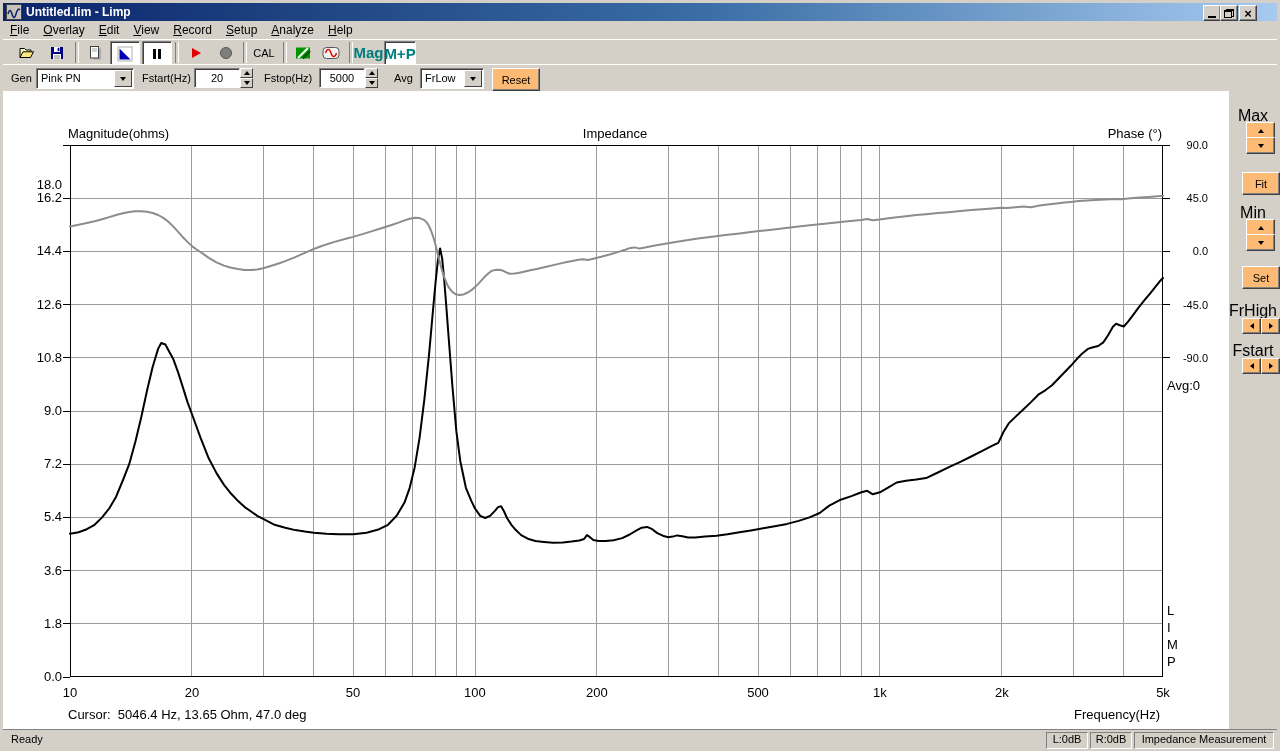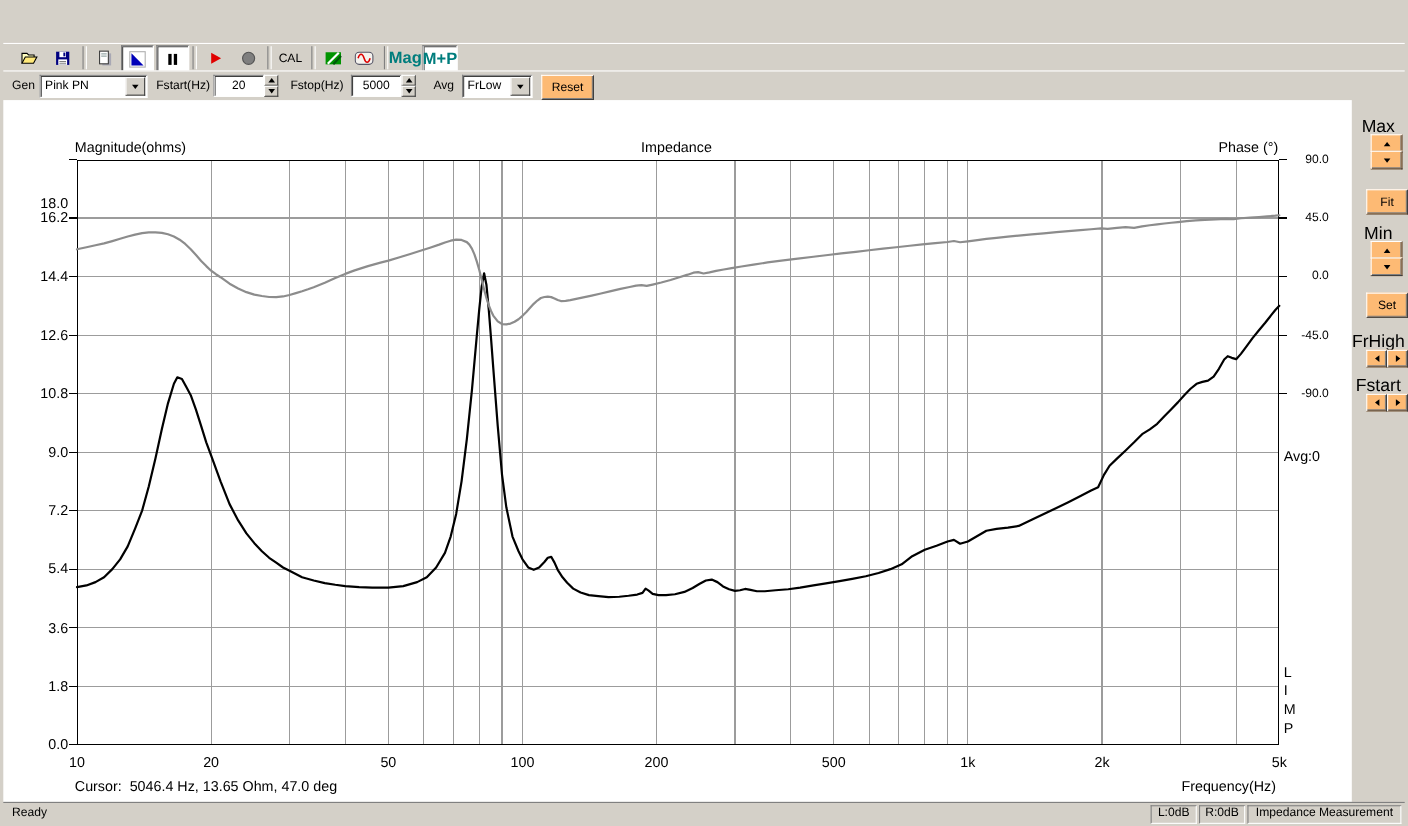--- a/index.html
+++ b/index.html
@@ -69,21 +69,51 @@
   #statusbar{position:absolute;left:3px;top:729px;width:1274px;height:19px;background:#d4d0c8;
     border-top:1px solid #808080;font-size:11px;}
   .status-panel{position:absolute;top:2px;height:17px;box-sizing:border-box;
     border:1px solid;border-color:#808080 #fff #fff #808080;text-align:center;line-height:13px;}
 </style>
 </head>
 <body>
 
 <div id="window">
 
-
+  <div id="titlebar">
+    <div id="app-icon">
+      <svg width="14" height="14" viewBox="0 0 14 14">
+        <path d="M1 9 q2 -7 4 0 t4 0 t4 -4" fill="none" stroke="#0a246a" stroke-width="1.5"></path>
+      </svg>
+    </div>
+    <span id="title-text">Untitled.lim - Limp</span>
+    <div class="winbtn" id="btn-min">
+        <div class="min-glyph"></div>
+      </div>
+    <div class="winbtn" id="btn-restore">
+      <div class="restore-glyph">
+          <div class="r1"></div>
+          <div class="r2"></div>
+        </div>
+    </div>
+    <div class="winbtn" id="btn-close">
+        <span class="close-glyph">×</span>
+      </div>
+  </div>
+
+  <div id="menubar">
+      <div class="menu-item"><u>F</u>ile</div>
+      <div class="menu-item"><u>O</u>verlay</div>
+      <div class="menu-item"><u>E</u>dit</div>
+      <div class="menu-item"><u>V</u>iew</div>
+      <div class="menu-item"><u>R</u>ecord</div>
+      <div class="menu-item"><u>S</u>etup</div>
+      <div class="menu-item"><u>A</u>nalyze</div>
+      <div class="menu-item"><u>H</u>elp</div>
+    </div>
 
   <div id="toolbar1">
     <div class="tbtn" style="left:10px">
       <svg width="17" height="16" viewBox="0 0 16 16">
         <path d="M1.5 12.5 L1.5 3.5 L6 3.5 L7.5 5 L12.5 5 L12.5 7" fill="#ffffc0" stroke="#000" stroke-width="1"></path>
         <path d="M1.5 12.5 L4.5 6.8 L15 6.8 L12 12.5 Z" fill="#ffe97a" stroke="#000" stroke-width="1"></path>
       </svg>
     </div>
     <div class="tbtn" style="left:40px">
       <svg width="16" height="16" viewBox="0 0 16 16">
@@ -247,21 +277,21 @@
       <line class="tick" x1="1093" y1="159.6" x2="1100" y2="159.6"></line>
       <line class="tick" x1="1093" y1="212.8" x2="1100" y2="212.8"></line>
       <rect class="frame" x="0.5" y="0.5" width="1092" height="531"></rect>
       <polyline points="0.0,388.7 8.6,387.2 16.8,384.2 24.6,379.8 32.1,372.4 39.2,363.5 46.1,351.7 52.8,335.5 59.2,319.2 65.3,297.0 71.3,271.9 77.1,245.3 82.7,221.7 88.1,203.9 91.2,198.0 95.4,199.5 99.4,206.9 103.4,214.3 108.2,227.6 112.9,242.4 117.5,257.1 121.9,269.0 130.5,292.6 138.7,313.3 146.5,328.1 154.0,339.9 161.2,348.8 168.1,356.1 174.7,362.1 181.1,366.5 187.3,370.9 193.2,373.9 204.6,379.8 215.2,382.7 225.3,385.1 234.8,386.6 243.8,387.8 256.5,388.7 268.4,389.2 283.1,389.2 296.6,387.8 309.2,384.2 318.0,379.8 326.5,370.9 334.5,357.6 339.7,342.8 344.7,322.2 349.6,292.6 354.4,254.2 359.0,209.8 363.5,159.6 365.7,136.0 367.9,115.3 370.1,103.4 372.2,113.8 374.3,136.0 376.4,162.6 378.4,189.2 382.5,242.4 386.4,286.7 390.3,316.2 395.9,342.8 401.4,356.1 405.0,363.5 410.2,370.9 415.2,373.0 420.1,370.9 424.9,365.9 428.0,362.1 431.1,361.2 434.1,366.5 437.0,373.0 441.4,379.8 445.6,384.8 451.1,390.1 457.8,393.7 465.4,396.0 473.9,396.9 483.2,397.8 493.0,397.5 501.4,396.6 509.3,395.5 514.1,394.0 516.9,390.1 519.7,391.9 523.3,394.9 528.6,396.0 535.5,396.0 543.6,395.2 552.2,393.1 559.7,389.5 566.1,385.7 571.7,382.7 577.0,381.9 582.2,384.2 587.3,388.1 592.8,390.7 598.2,392.2 602.8,391.6 607.3,390.4 612.3,391.3 618.1,392.5 625.3,392.5 635.1,391.6 646.6,390.7 657.4,389.2 669.5,387.2 680.9,385.4 693.2,383.3 704.8,381.3 717.1,378.9 728.7,375.9 739.5,372.4 749.7,368.0 759.3,360.6 770.7,354.7 781.4,351.1 791.4,347.3 797.2,345.8 802.8,349.3 809.9,347.3 818.5,342.3 826.7,337.5 836.0,335.8 846.3,334.6 856.1,333.1 867.9,327.5 878.9,322.2 890.4,316.8 901.2,311.5 912.3,305.9 921.9,300.9 928.3,297.9 933.6,286.7 938.7,278.4 945.4,271.9 953.3,264.5 961.0,257.1 968.3,249.7 975.3,245.3 982.0,240.3 988.5,233.5 994.8,227.0 1000.8,220.8 1006.6,214.3 1012.3,208.4 1017.8,203.9 1023.1,202.2 1028.2,201.0 1033.3,197.4 1038.1,190.3 1042.9,181.8 1046.1,178.8 1049.8,180.3 1053.8,181.5 1058.1,176.7 1063.2,169.9 1068.5,162.6 1074.5,155.2 1080.2,148.4 1085.8,141.3 1089.4,136.8 1093.0,133.0" fill="none" stroke="#000000" stroke-width="2" stroke-linejoin="round" stroke-linecap="round"></polyline>
       <polyline points="0.0,81.6 8.6,79.8 16.8,78.0 24.6,76.3 32.1,74.2 39.2,72.1 46.1,70.0 52.8,68.3 59.2,67.0 65.3,66.3 71.3,66.2 77.1,66.7 82.7,68.0 88.1,70.0 93.3,72.9 98.4,76.8 103.4,81.6 108.2,86.9 112.9,92.2 117.5,96.9 121.9,101.1 126.3,104.3 130.5,107.0 134.6,109.9 138.7,112.9 146.5,117.3 154.0,120.6 161.2,122.8 168.1,124.1 174.7,125.0 181.1,125.1 187.3,124.5 193.2,123.2 199.0,121.5 204.6,119.8 210.0,118.0 215.2,116.1 225.3,112.1 234.8,107.8 243.8,104.0 252.4,100.8 264.5,96.9 275.9,93.8 283.1,91.9 293.3,88.9 303.0,85.9 312.2,83.0 320.9,80.2 329.2,77.4 334.5,75.4 339.7,73.8 344.7,72.8 349.6,73.1 354.4,75.1 356.7,77.4 359.0,81.0 361.3,86.3 363.5,92.8 365.7,100.5 367.9,109.4 370.1,118.2 372.2,125.9 374.3,132.4 376.4,137.7 378.4,141.9 382.5,147.2 386.4,149.6 390.3,149.9 394.1,149.2 397.8,147.5 401.4,145.2 405.0,142.1 408.5,138.6 411.9,134.8 415.2,131.2 418.5,128.2 421.7,125.9 424.9,125.0 428.0,124.7 431.1,125.1 434.1,126.3 437.0,127.7 439.9,128.7 444.2,128.6 448.4,127.9 453.8,126.7 460.3,125.3 467.9,123.7 476.3,121.8 485.4,119.6 494.1,117.6 502.4,115.9 508.3,114.7 513.2,114.2 517.9,114.9 523.3,113.7 531.2,111.8 539.6,109.5 547.6,107.1 555.2,104.7 560.4,102.9 564.7,102.4 569.6,103.6 575.0,102.6 581.0,101.3 587.9,100.0 595.2,98.7 604.0,97.3 615.0,95.5 627.8,93.6 642.1,91.7 655.3,90.1 669.5,88.4 682.7,86.8 694.9,85.4 708.0,83.9 720.1,82.5 732.8,81.1 744.7,79.8 757.0,78.4 768.5,77.2 780.3,76.0 791.4,75.0 797.2,74.1 802.8,75.2 809.9,74.4 818.5,73.3 826.7,72.2 836.0,71.2 846.3,70.1 856.1,69.2 867.9,68.1 878.9,67.2 890.4,66.1 901.2,65.1 912.3,64.2 921.9,63.4 931.0,62.7 937.0,63.1 945.4,62.2 953.3,61.5 961.0,62.2 968.3,60.8 975.3,59.8 982.0,59.0 988.5,58.2 994.8,57.5 1000.8,56.9 1008.9,56.0 1017.2,55.4 1025.2,54.9 1035.2,54.4 1044.7,54.0 1051.5,54.3 1058.1,53.4 1066.5,52.8 1074.5,52.3 1082.1,51.7 1089.4,51.1 1093.0,50.7" fill="none" stroke="#8c8c8c" stroke-width="2" stroke-linejoin="round" stroke-linecap="round"></polyline>
     </svg>
 
   <div class="chart-text" style="left:68px;top:126px">Magnitude(ohms)</div>
   <div class="chart-text" style="left:465px;top:126px;width:300px;text-align:center">Impedance</div>
   <div class="chart-text" style="left:1012px;top:126px;width:150px;text-align:right">Phase (°)</div>
-  <div class="chart-text" style="left:1167px;top:407px">Avg:0</div>
+  <div class="chart-text" style="left:1167px;top:378px">Avg:0</div>
   <div class="chart-text" style="left:1000px;top:707px;width:160px;text-align:right">Frequency(Hz)</div>
   <div class="chart-text" style="left:68px;top:707px;white-space:pre">Cursor:  5046.4 Hz, 13.65 Ohm, 47.0 deg</div>
   <div id="labels-layer">
       <div class="ylab" style="left: 18px; top: 137px; margin-top: 40px;">18.0</div>
       <div class="ylab" style="left: 18px; top: 190.2px;">16.2</div>
       <div class="ylab" style="left: 18px; top: 243.4px;">14.4</div>
       <div class="ylab" style="left: 18px; top: 296.6px;">12.6</div>
       <div class="ylab" style="left: 18px; top: 349.8px;">10.8</div>
       <div class="ylab" style="left: 18px; top: 403px;">9.0</div>
       <div class="ylab" style="left: 18px; top: 456.2px;">7.2</div>

